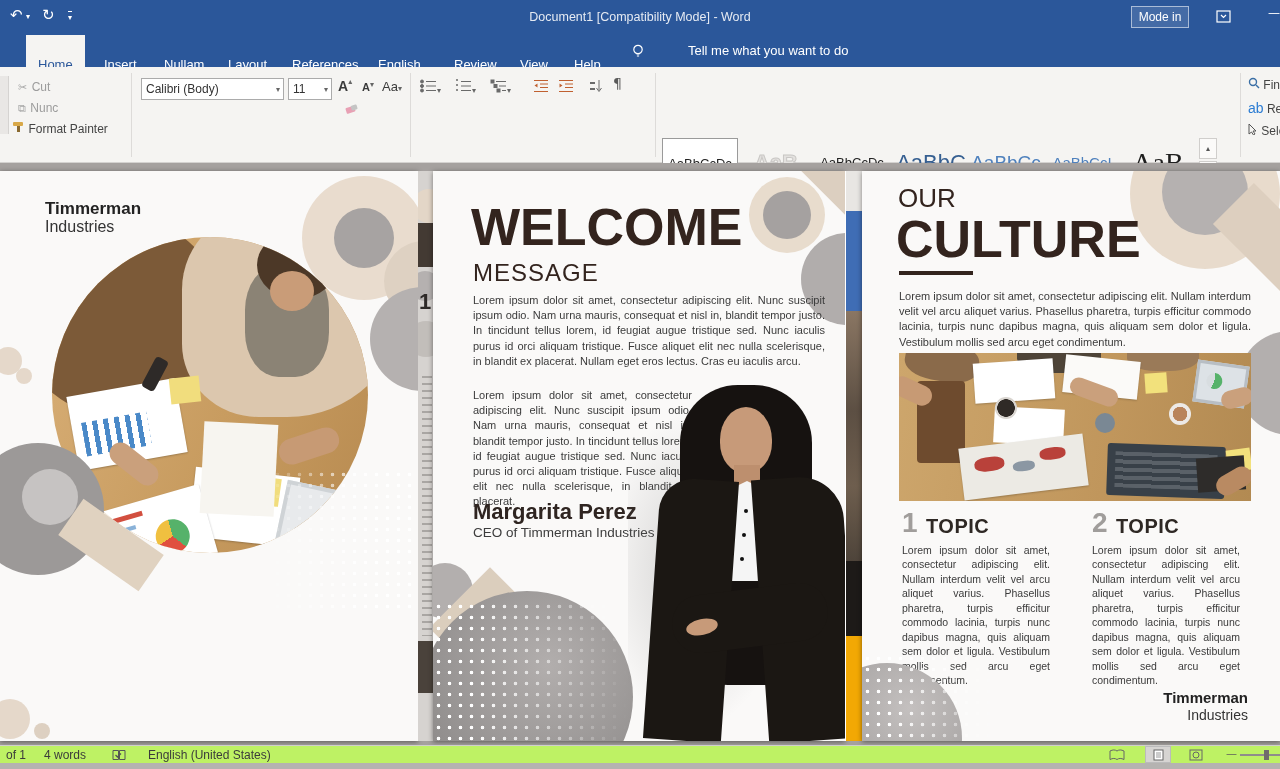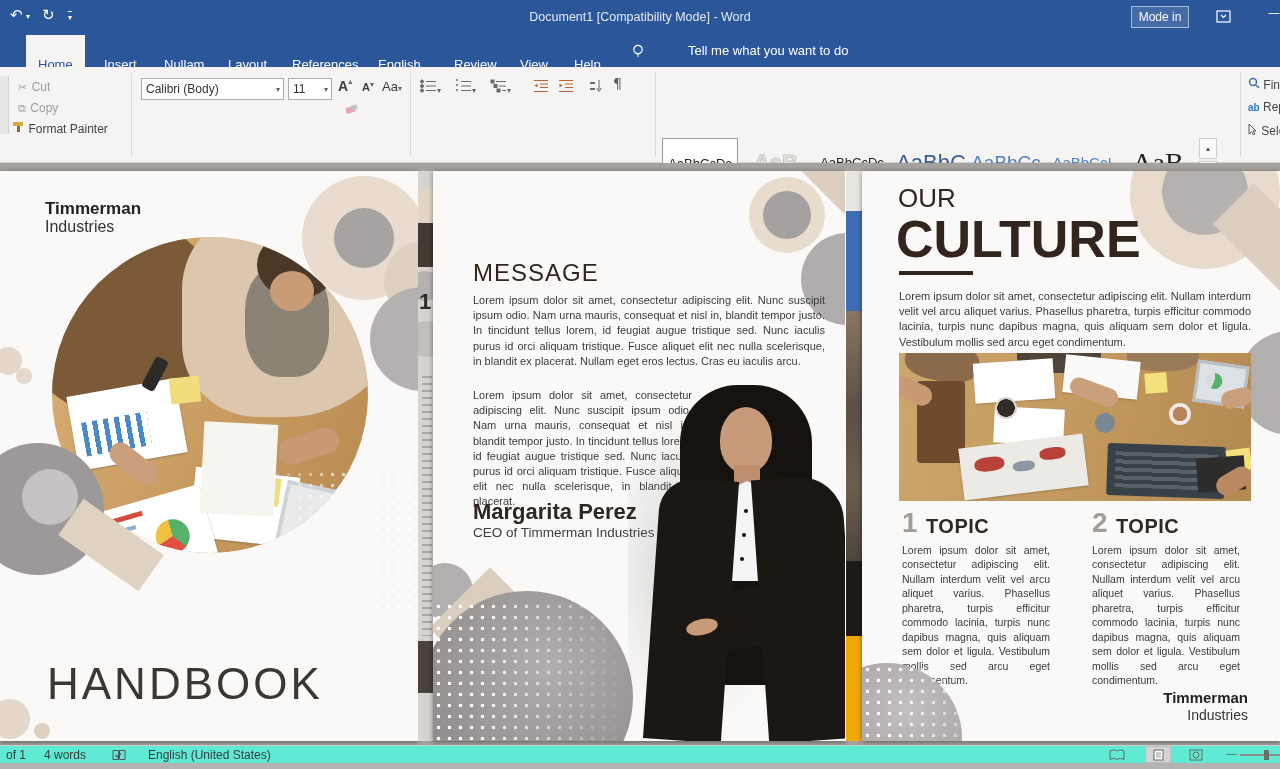--- a/index.html
+++ b/index.html
@@ -42,21 +42,21 @@
   .edrow{position:absolute;left:1248px;height:18px;font-size:12px;color:#444;white-space:nowrap}
   
   #doc{position:absolute;left:0;top:163px;width:1280px;height:582px;background:#a5a19f;overflow:hidden}
   .page{position:absolute;top:8px;height:570px;background:#faf9f8;box-shadow:0 1px 5px rgba(0,0,0,.45);overflow:hidden}
   .body-text{font-size:11px;line-height:1.38;text-align:justify;color:#3b3b3b}
   .dots{background-image:radial-gradient(circle,#fff 1.5px,rgba(255,255,255,0) 2.1px);background-size:11px 11px}
   .fade-l{-webkit-mask-image:linear-gradient(to left,#000 20%,transparent 95%);mask-image:linear-gradient(to left,#000 20%,transparent 95%)}
   .fade-r{-webkit-mask-image:linear-gradient(to right,#000 20%,transparent 95%);mask-image:linear-gradient(to right,#000 20%,transparent 95%)}
   .hd{color:#33241e;font-weight:800}
   
-  #statusbar{position:absolute;left:0;top:745px;width:1280px;height:18px;background:#5eead4;border-top:1px solid #d0cecd;font-size:12px;color:#3b3b3b}
+  #statusbar{position:absolute;left:0;top:745px;width:1280px;height:18px;background:#bef264;border-top:1px solid #d0cecd;font-size:12px;color:#3b3b3b}
   #bottomstrip{position:absolute;left:0;top:763px;width:1280px;height:6px;background:#b5b3b1}
   .sb{position:absolute;top:2px}
 </style>
 </head>
 <body>
 
 <div id="titlebar">
   <span class="qat-btn ico" style="left:10px">↶</span>
   <span class="qat-btn ico" style="left:26px;top:13px;font-size:8px">▾</span>
   <span class="qat-btn ico" style="left:42px">↻</span>
@@ -98,21 +98,21 @@
   <div class="gsep" style="left:655px"></div>
   <div class="gsep" style="left:1240px"></div>
 
   <div class="abs" style="left:0;top:9px;width:9px;height:58px;background:#e9e7e5;border-right:1px solid #d5d3d1"></div>
   <div class="abs" style="left:18px;top:10px">
     <span class="ico" style="font-size:11px;color:#a8a8a8">✂</span>
     <span class="rbtn-label">Cut</span>
   </div>
   <div class="abs" style="left:18px;top:31px">
     <span class="ico" style="font-size:11px;color:#a8a8a8">⧉</span>
-    <span class="rbtn-label">Copy</span>
+    <span class="rbtn-label">Nunc</span>
   </div>
   <div class="abs" style="left:12px;top:52px">
     <span><svg width="12" height="12" viewBox="0 0 12 12">
           <rect x="1" y="1" width="10" height="4" rx="1" fill="#d8a848"></rect>
           <rect x="5" y="5" width="3" height="6" fill="#8a6a30"></rect>
         </svg></span>
     <span class="rbtn-label en">Format Painter</span>
   </div>
   <div class="glabel" style="left:0;width:131px">Clipboard</div>
   <span class="abs" style="left:116px;top:146px"><svg width="10" height="10" viewBox="0 0 10 10">
@@ -281,21 +281,21 @@
       </svg></span>
 
   <div class="edrow" style="top:10px">
     <svg width="12" height="12" viewBox="0 0 12 12">
         <circle cx="5" cy="5" r="3.5" fill="none" stroke="#3a6ea5" stroke-width="1.4"></circle>
         <path d="M8 8l3 3" stroke="#3a6ea5" stroke-width="1.4"></path>
       </svg>
     <span>Find</span>
   </div>
   <div class="edrow" style="top:33px">
-    <span style="color:#2b7cd3;font-size:10px;font-weight:bold">ab</span>
+    <span style="color:#2b7cd3;font-size:14px;font-weight:normal">ab</span>
     <span>Replace</span>
   </div>
   <div class="edrow" style="top:56px">
     <svg width="10" height="12" viewBox="0 0 10 12">
         <path d="M1 1l7 7H5l2 3-1.6.9L3.5 9 1 11z" fill="none" stroke="#555"></path>
       </svg>
     <span>Select</span>
   </div>
   <div class="glabel" style="left:1240px;width:90px">Editing</div>
 </div>
@@ -338,40 +338,40 @@
       <div class="abs" style="left:96px;top:120px;width:14px;height:34px;background:#2e2a28;border-radius:4px;transform:rotate(28deg)"></div>
     </div>
 
     <div class="circle" style="left:-28px;top:272px;width:132px;height:132px;background:#9c9998"></div>
     <div class="circle" style="left:22px;top:298px;width:56px;height:56px;background:#c6c3c2"></div>
     <div class="abs" style="left:62px;top:352px;width:98px;height:44px;background:#e0d2c0;transform:rotate(35deg)"></div>
     <div class="abs dots fade-l" style="left:250px;top:298px;width:168px;height:140px"></div>
     <div class="circle" style="left:-10px;top:528px;width:40px;height:40px;background:#e5d8ca"></div>
     <div class="circle" style="left:34px;top:552px;width:16px;height:16px;background:#ddd0c1"></div>
 
-    <div class="abs" style="left:47px;top:488px;font-size:44px;font-weight:400;letter-spacing:3px;color:#3b3734">HANDBOOK</div>
   </div>
 
   <div class="abs" style="left:418px;top:8px;width:15px;height:570px;background:#d6d3d0;overflow:hidden">
     <div class="circle" style="left:-6px;top:18px;width:34px;height:34px;background:#e3d6c7"></div>
     <div class="abs" style="left:0;top:52px;width:15px;height:44px;background:#433a33"></div>
     <div class="circle" style="left:-8px;top:100px;width:30px;height:30px;background:#b5b1b0"></div>
     <div class="abs" style="left:1px;top:118px;font-size:22px;font-weight:bold;color:#2e2a28">1</div>
     <div class="circle" style="left:-10px;top:150px;width:36px;height:36px;background:#c2beba"></div>
     <div class="abs" style="left:4px;top:205px;width:10px;height:260px;background:repeating-linear-gradient(to bottom,#a9a6a3 0 2px,rgba(0,0,0,0) 2px 7px)"></div>
     <div class="abs" style="left:0;top:470px;width:15px;height:52px;background:#4a423b"></div>
   </div>
 
   <div class="page" style="left:433px;width:412px">
 
     <div class="circle" style="left:316px;top:6px;width:76px;height:76px;background:#e8dccd"></div>
     <div class="circle" style="left:330px;top:20px;width:48px;height:48px;background:#a5a1a0"></div>
     <div class="abs" style="left:352px;top:-14px;width:130px;height:52px;background:#dccfc0;transform:rotate(45deg)"></div>
     <div class="circle" style="left:368px;top:62px;width:92px;height:92px;background:#b1adac"></div>
 
+    <div class="abs hd" style="left:38px;top:26px;font-size:52px">WELCOME</div>
     <div class="abs" style="left:40px;top:88px;font-size:24px;font-weight:400;letter-spacing:1px;color:#33241e">MESSAGE</div>
 
     <div class="abs body-text" style="left:40px;top:122px;width:352px">Lorem ipsum dolor sit amet, consectetur adipiscing elit. Nunc suscipit ipsum odio. Nam urna mauris, consequat et nisl in, blandit tempor justo. In tincidunt tellus lorem, id feugiat augue tristique sed. Nunc iaculis purus id orci aliquam tristique. Fusce aliquet elit nec nulla scelerisque, in blandit ex placerat. Nullam eget eros lectus. Cras eu iaculis arcu.</div>
     <div class="abs body-text" style="left:40px;top:217px;width:219px">Lorem ipsum dolor sit amet, consectetur adipiscing elit. Nunc suscipit ipsum odio. Nam urna mauris, consequat et nisl in, blandit tempor justo. In tincidunt tellus lorem, id feugiat augue tristique sed. Nunc iaculis purus id orci aliquam tristique. Fusce aliquet elit nec nulla scelerisque, in blandit ex placerat.</div>
 
     <div class="abs" style="left:40px;top:328px;font-size:22px;font-weight:bold;color:#2f2521">Margarita Perez</div>
     <div class="abs" style="left:40px;top:354px;font-size:13.5px;color:#3c3c3c">CEO of Timmerman Industries</div>
 
     <div class="circle" style="left:-16px;top:392px;width:56px;height:56px;background:#b3afae"></div>
     <div class="abs" style="left:14px;top:414px;width:86px;height:86px;background:#dbcebd;transform:rotate(45deg)"></div>

